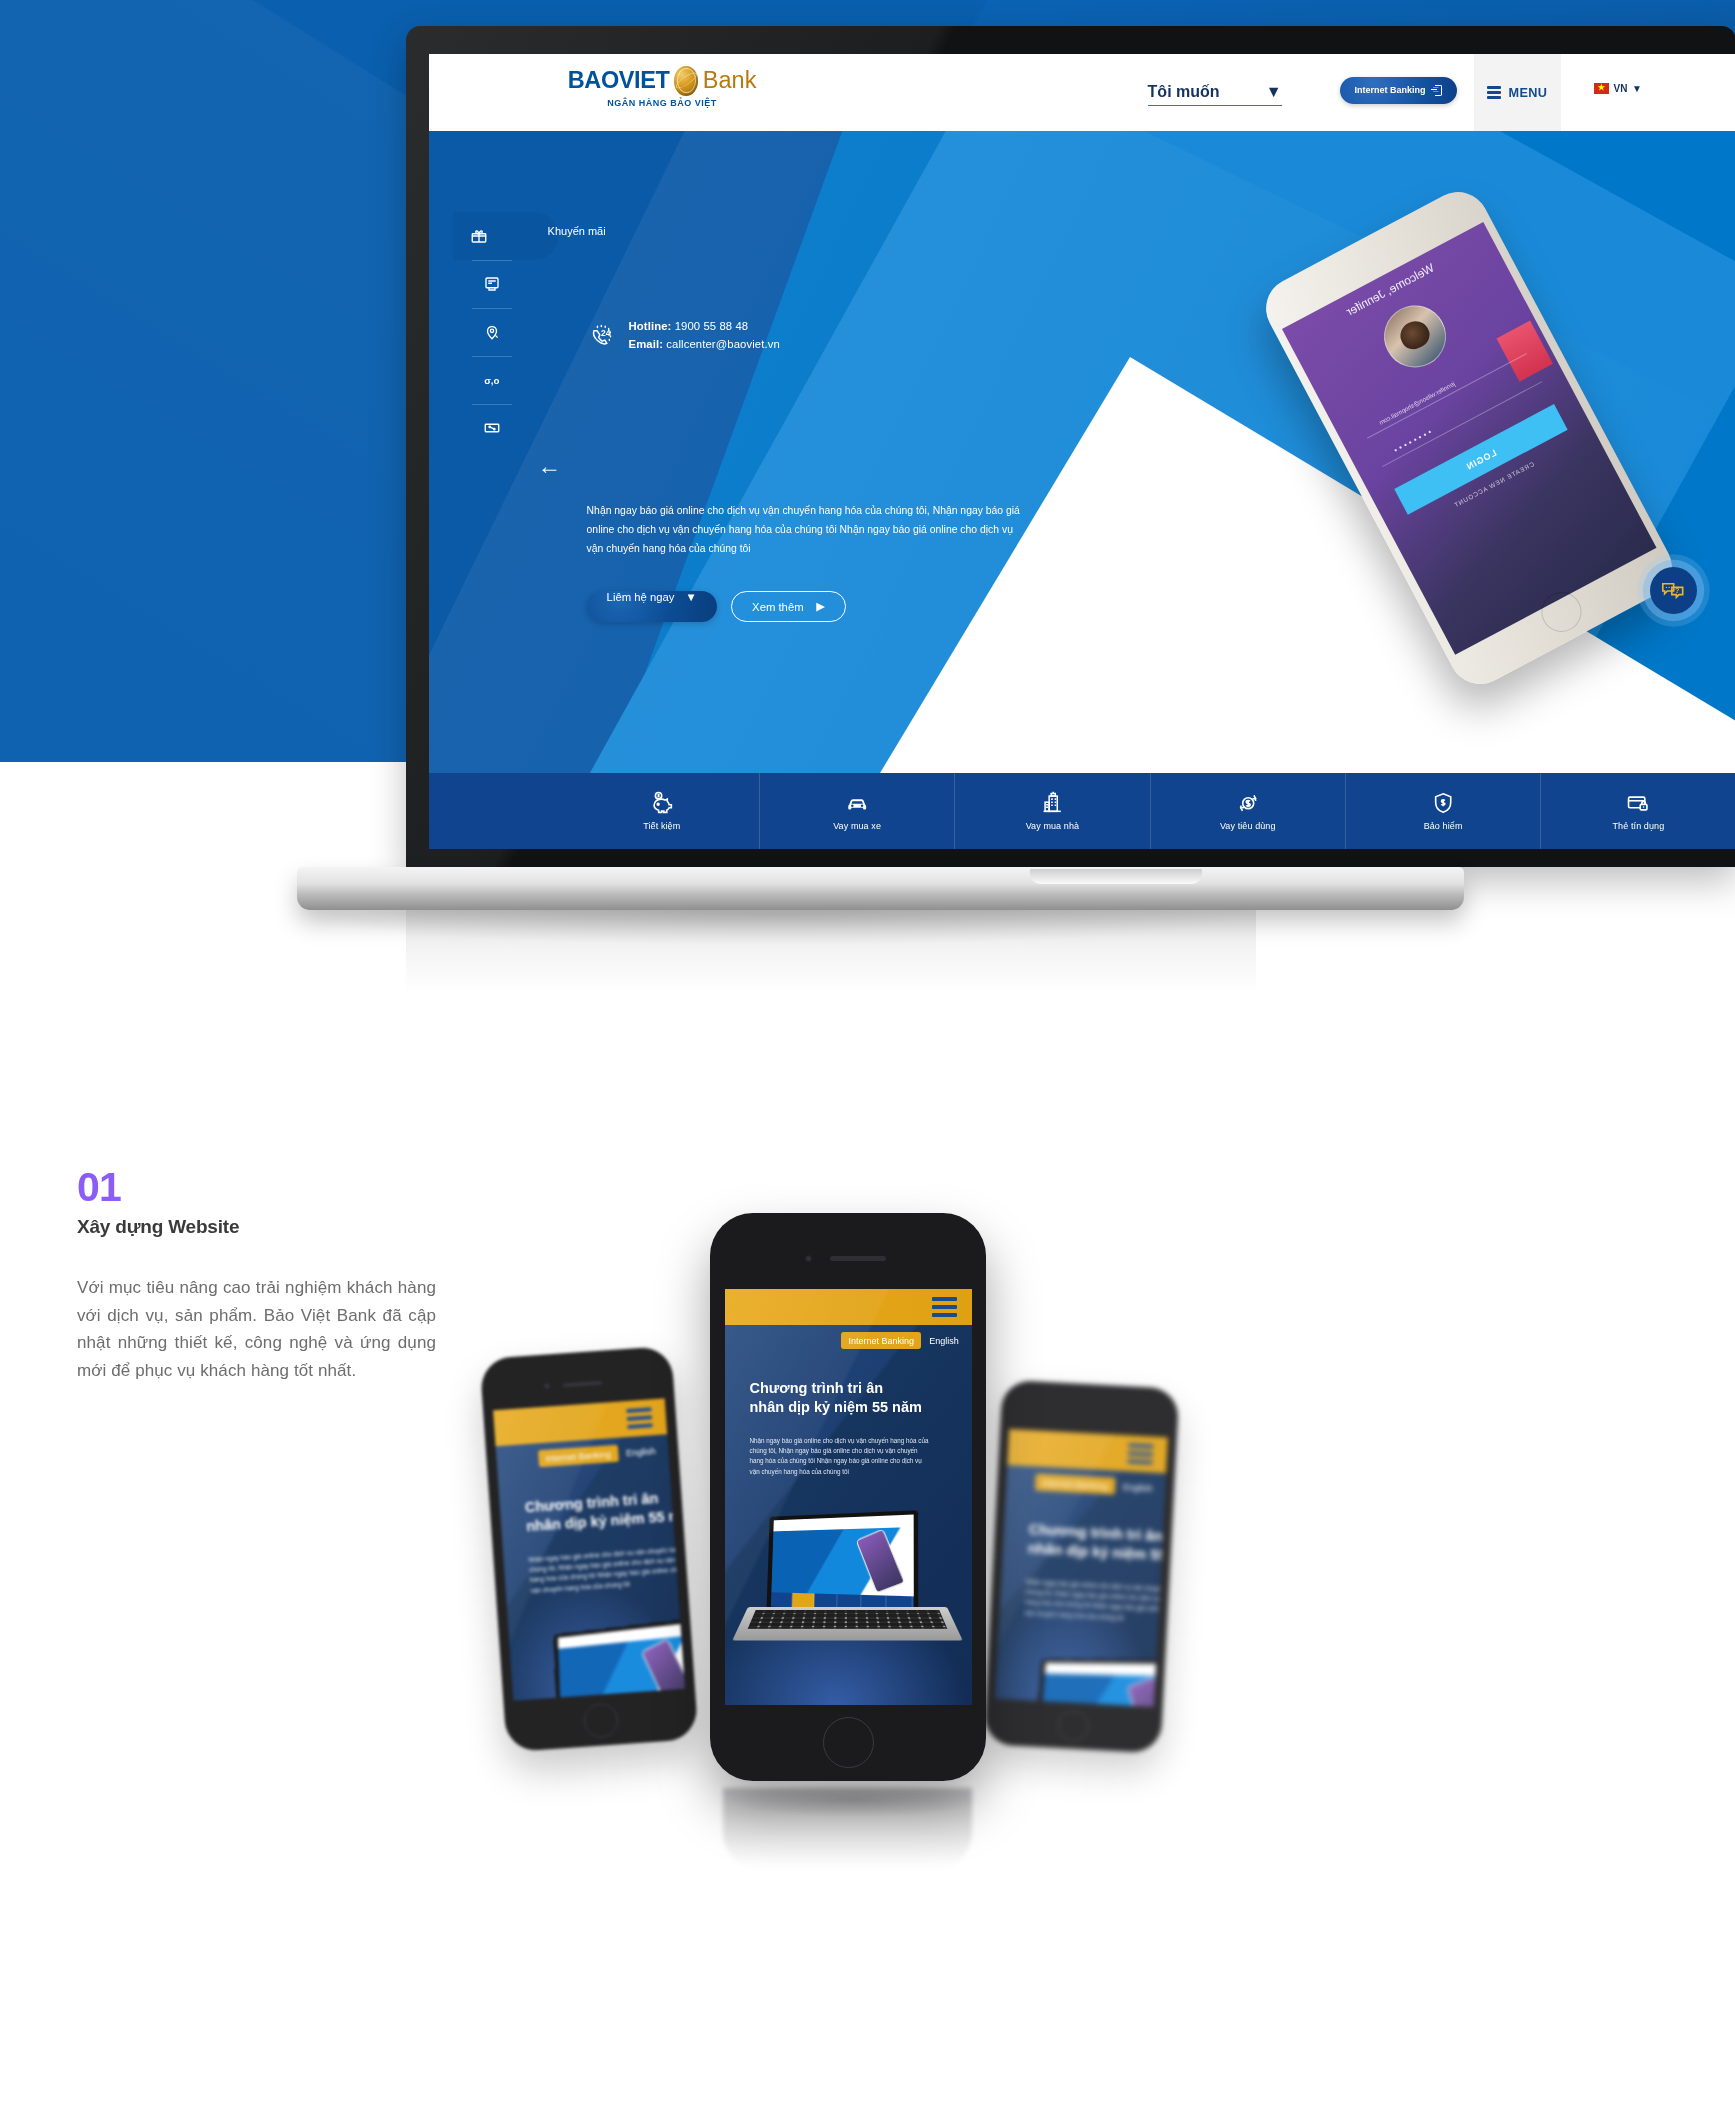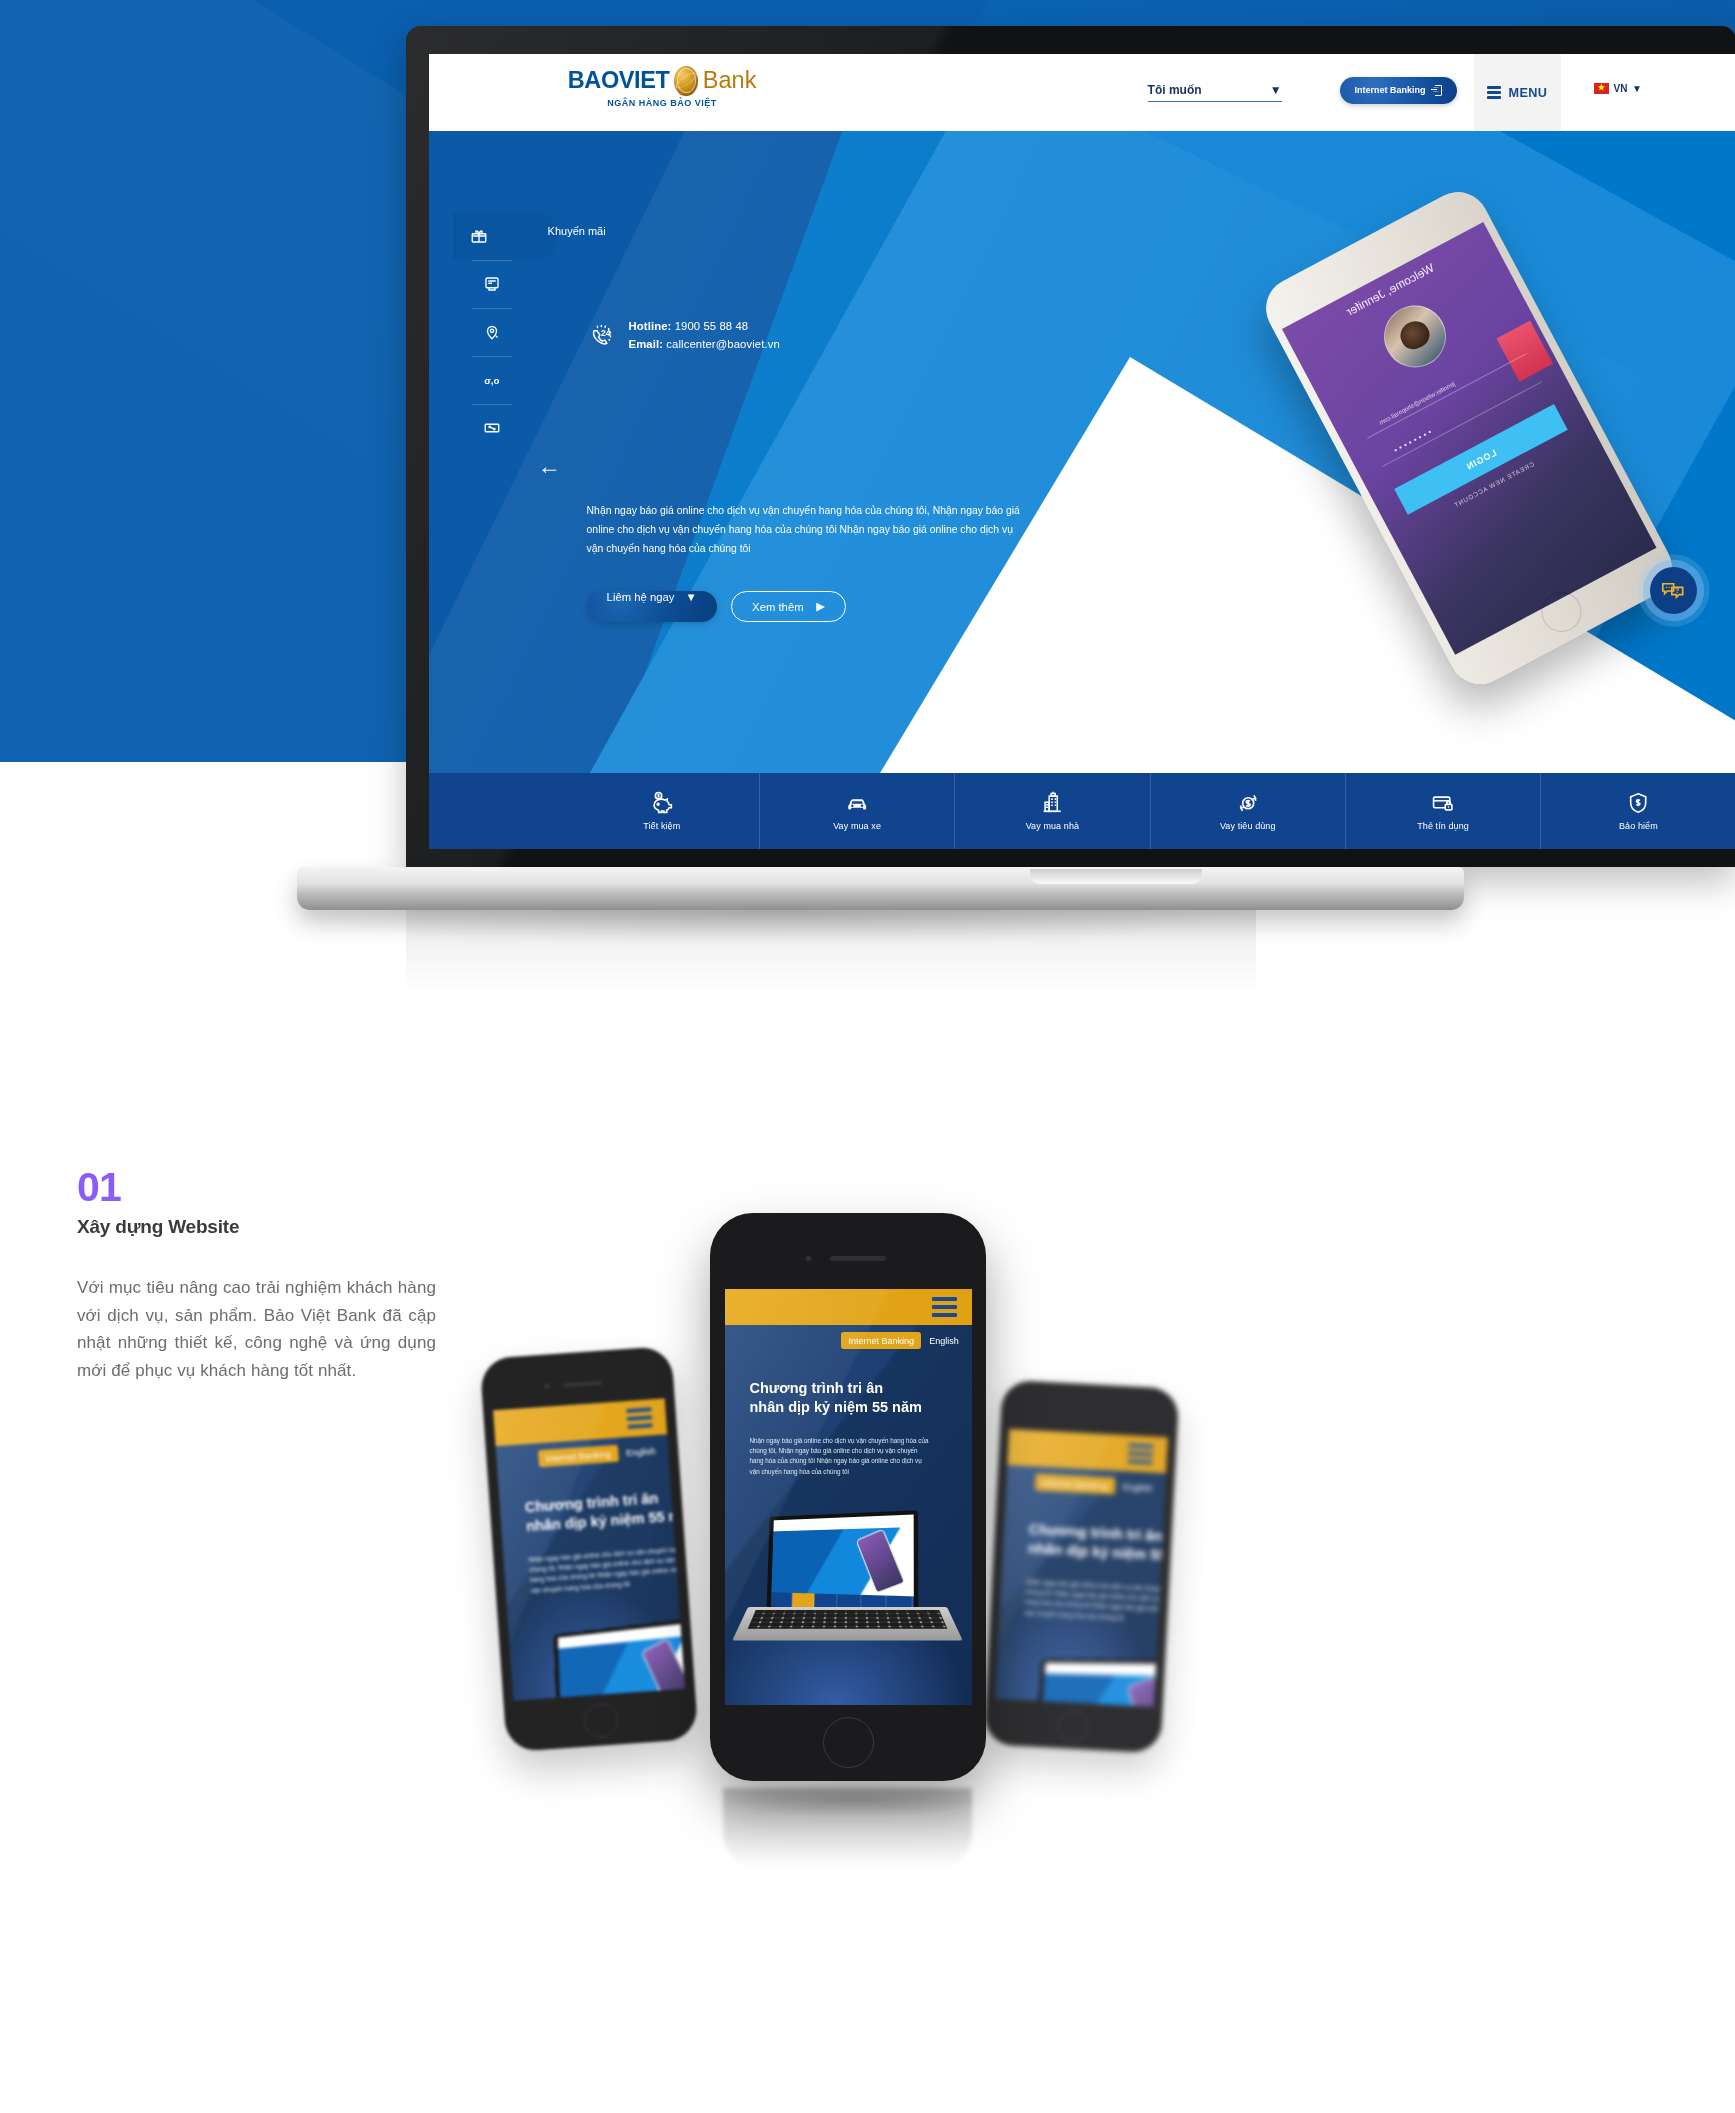--- a/index.html
+++ b/index.html
@@ -71,21 +71,21 @@
   }
   .logo-globe::after{ transform:rotate(55deg) scaleX(.42); }
   .logo-bank{ font-size:23.5px; color:#b9790b; font-weight:normal; }
   .logo-sub{ font-size:9px; color:#00529c; letter-spacing:0.5px; margin-top:1.8px; font-weight:bold; }
 
   .hdr-select{
     position:absolute; left:719px; top:29px; width:134px;
     border-bottom:1.8px solid #3a6fb5; padding-bottom:3.6px;
     display:flex; align-items:center; justify-content:space-between;
   }
-  .hdr-select span{ font-size:12px; color:#16335e; font-weight:bold; }
+  .hdr-select span{ font-size:16px; color:#16335e; font-weight:bold; }
   .caret{ font-size:7.2px; color:#1b4a8a; }
 
   .ib-btn{
     position:absolute; left:911px; top:22.6px; width:117px; height:27px;
     border-radius:16.3px;
     background:radial-gradient(circle at 28% 22%, #2f6fc0 0%, #1553a3 55%, #0c3f86 100%);
     display:flex; align-items:center; justify-content:center; gap:5.4px;
     box-shadow:0 1.8px 5.4px rgba(0,0,0,.2);
   }
   .ib-btn span{ font-size:9px; color:#fff; font-weight:bold; }
@@ -559,35 +559,35 @@
           <circle cx="12" cy="12" r="5.4"></circle>
           <path d="M12 8.8v6.4M13.8 10.1c-.5-.5-1.2-.7-1.9-.7-1 0-1.8.6-1.8 1.4s.8 1.2 1.9 1.4c1.1.2 1.9.6 1.9 1.4s-.8 1.4-1.9 1.4c-.8 0-1.5-.3-2-.8"></path>
           <path d="M18.6 7.2a7.6 7.6 0 0 1 .8 2.4M5.4 16.8a7.6 7.6 0 0 1-.8-2.4"></path>
           <path d="M17.6 4.4l1.6 2.8-3 .6M6.4 19.6l-1.6-2.8 3-.6"></path>
         </svg>
         <span class="lbl">Vay tiêu dùng</span>
       </div>
 
       <div class="svc">
         <svg width="24.4" height="24.4" viewBox="0 0 24 24" fill="none" stroke="#fff" stroke-width="1.6">
+          <path d="M12 2.8l7.4 2.8v5.6c0 4.4-3 8.2-7.4 9.8-4.4-1.6-7.4-5.4-7.4-9.8V5.6z"></path>
+          <path d="M12 8v7M13.6 9.4c-.45-.45-1.05-.65-1.7-.65-.9 0-1.6.55-1.6 1.25s.7 1.1 1.7 1.25c1 .15 1.7.55 1.7 1.25s-.7 1.25-1.7 1.25c-.7 0-1.35-.25-1.8-.7"></path>
+        </svg>
+        <span class="lbl">Bảo hiểm</span>
+      </div>
+
+      <div class="svc">
+        <svg width="24.4" height="24.4" viewBox="0 0 24 24" fill="none" stroke="#fff" stroke-width="1.6">
           <rect x="2.5" y="6" width="16" height="10.5" rx="1.4"></rect>
             <path d="M2.5 9.6h16"></path>
           <rect x="14" y="13.2" width="6.6" height="5.4" rx="1" fill="#10448e"></rect>
           <path d="M15.6 13.2v-1.3a1.7 1.7 0 0 1 3.4 0v1.3"></path>
           <circle cx="17.3" cy="15.8" r=".8" fill="#fff" stroke="none"></circle>
         </svg>
         <span class="lbl">Thẻ tín dụng</span>
-      </div>
-
-      <div class="svc">
-        <svg width="24.4" height="24.4" viewBox="0 0 24 24" fill="none" stroke="#fff" stroke-width="1.6">
-          <path d="M12 2.8l7.4 2.8v5.6c0 4.4-3 8.2-7.4 9.8-4.4-1.6-7.4-5.4-7.4-9.8V5.6z"></path>
-          <path d="M12 8v7M13.6 9.4c-.45-.45-1.05-.65-1.7-.65-.9 0-1.6.55-1.6 1.25s.7 1.1 1.7 1.25c1 .15 1.7.55 1.7 1.25s-.7 1.25-1.7 1.25c-.7 0-1.35-.25-1.8-.7"></path>
-        </svg>
-        <span class="lbl">Bảo hiểm</span>
       </div>
     </div>
 
   </div>
 </div>
 
 <div class="sec01">
   <div class="num">01</div>
   <div class="ttl">Xây dựng Website</div>
   <div class="body">Với mục tiêu nâng cao trải nghiệm khách hàng với dịch vụ, sản phẩm. Bảo Việt Bank đã cập nhật những thiết kế, công nghệ và ứng dụng mới để phục vụ khách hàng tốt nhất.</div>

